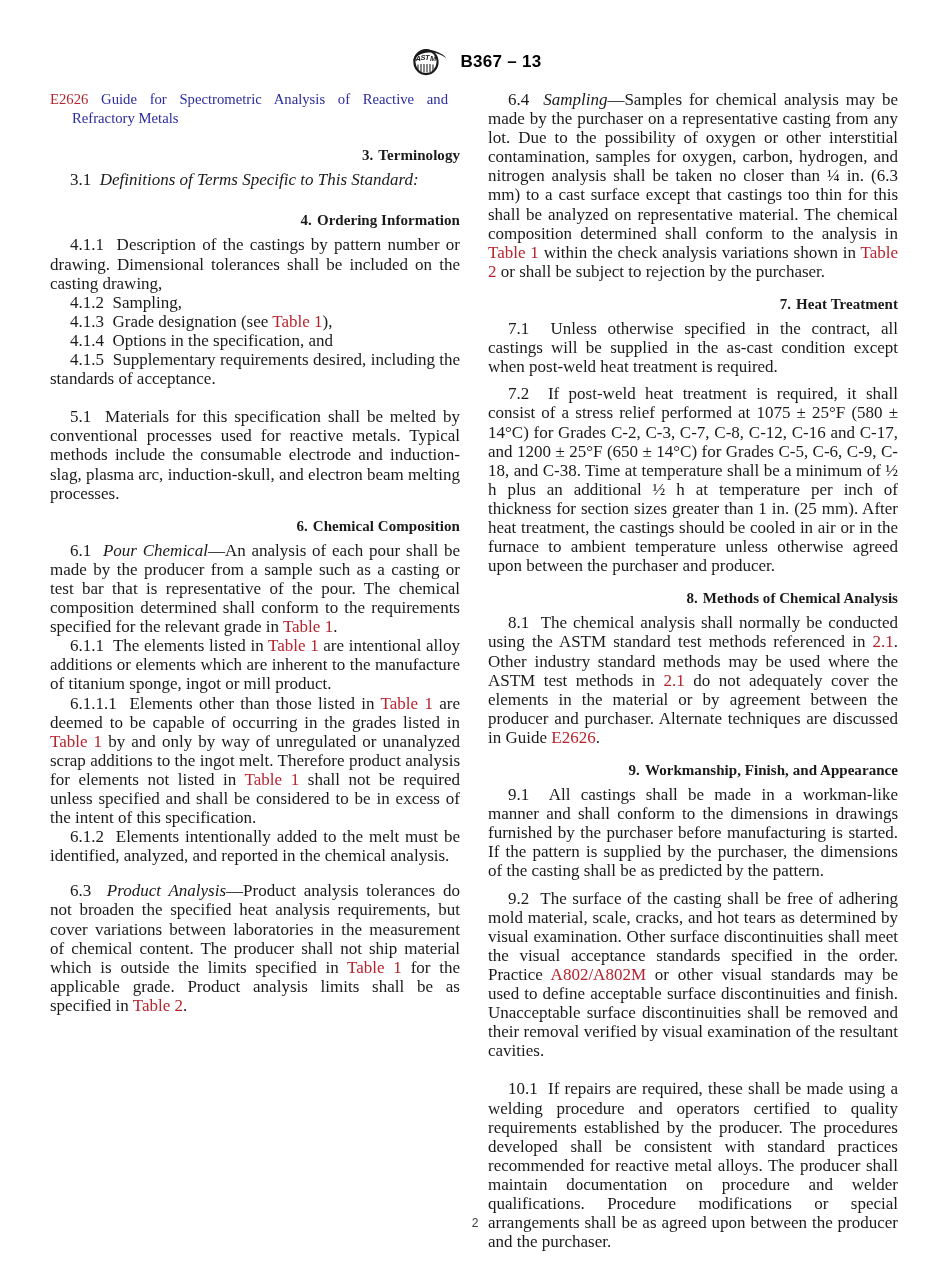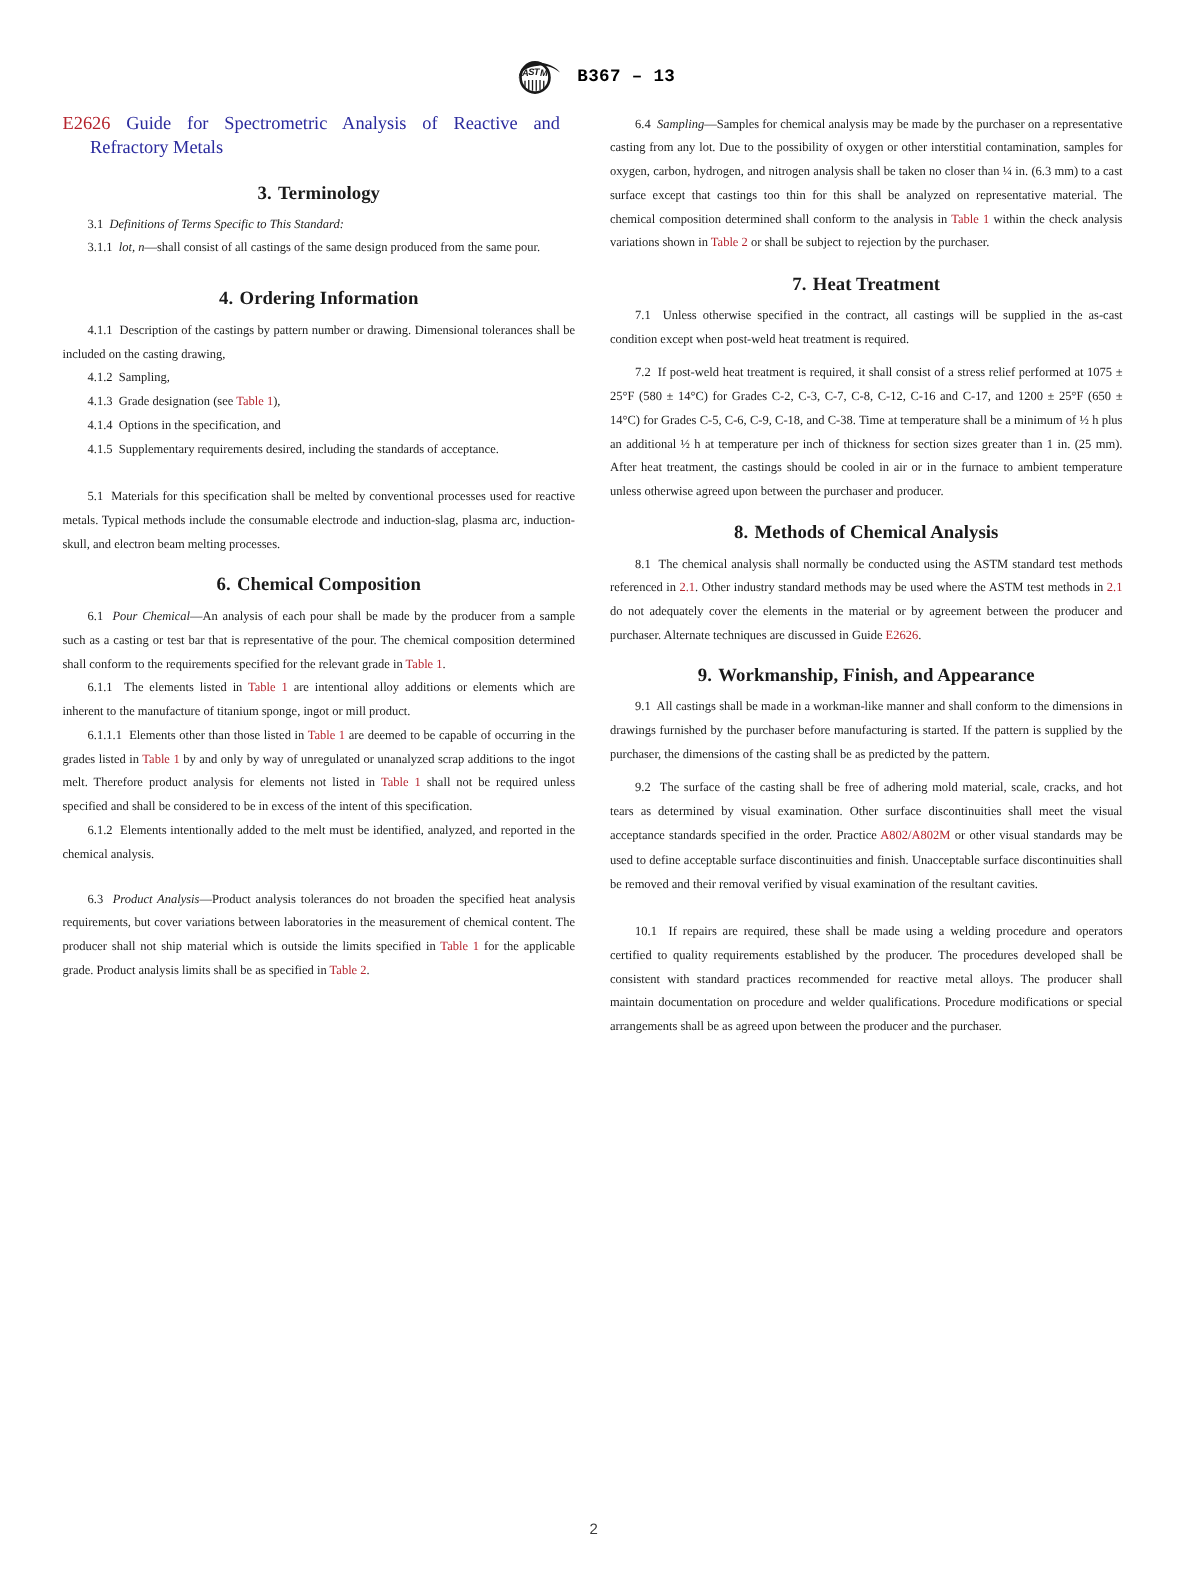--- a/index.html
+++ b/index.html
@@ -33,22 +33,22 @@
     justify-content: center;
     gap: 12px;
   }
   .astm-logo {
     width: 40px;
     height: 28px;
     flex: 0 0 auto;
     display: block;
   }
   .header-title {
-    font-family: Liberation Mono, monospace;
-    font-size: 14px;
+    font-family: Liberation Sans, sans-serif;
+    font-size: 17px;
     font-weight: bold;
     letter-spacing: 0.3px;
     color: #000;
     white-space: nowrap;
   }
 
   
   .columns {
     position: absolute;
     top: 90px;
@@ -58,21 +58,21 @@
     gap: 28px;
   }
   .col {
     width: 410px;
     flex: 0 0 410px;
   }
 
   
   p {
     margin: 0;
-    font-size: 10px;
+    font-size: 17px;
     line-height: 19.1px;
     text-align: justify;
     text-justify: inter-word;
     -webkit-hyphens: none;
     hyphens: none;
   }
   .ref-entry {
     margin: 0 12px 2px 0;
     padding-left: 22px;
     text-indent: -22px;
@@ -80,21 +80,21 @@
     font-size: 14.7px;
     line-height: 19.1px;
   }
   .ref-entry .reftitle { color: #2b2b9e; }
 
   h2.section {
     margin: 0;
     font-size: 15px;
     font-weight: bold;
     line-height: 19.1px;
-    text-align: center;
+    text-align: right;
     letter-spacing: 0.05px;
   }
   h2.section .num { margin-right: 5px; }
 
   .para {
     text-indent: 20px;
   }
 
   
   .gap-sec   { height: 14px; }      
@@ -159,21 +159,20 @@
 
       <div class="gap-refs"></div>
 
       <h2 class="section">
         <span class="num">3.</span><span>Terminology</span>
       </h2>
       <div class="gap-after"></div>
 
       <p class="para"><span>3.1</span>&nbsp; <span class="it">Definitions of Terms Specific to This Standard:</span></p>
 
-      <p class="para"><span>3.1.1</span>&nbsp; <span class="it">lot, n</span><span>—shall consist of all castings of the same design produced from the same pour.</span></p>
 
       <div class="gap-para"></div>
 
 
       <div class="gap-sec"></div>
 
       <h2 class="section">
         <span class="num">4.</span><span>Ordering Information</span>
       </h2>
       <div class="gap-after"></div>

